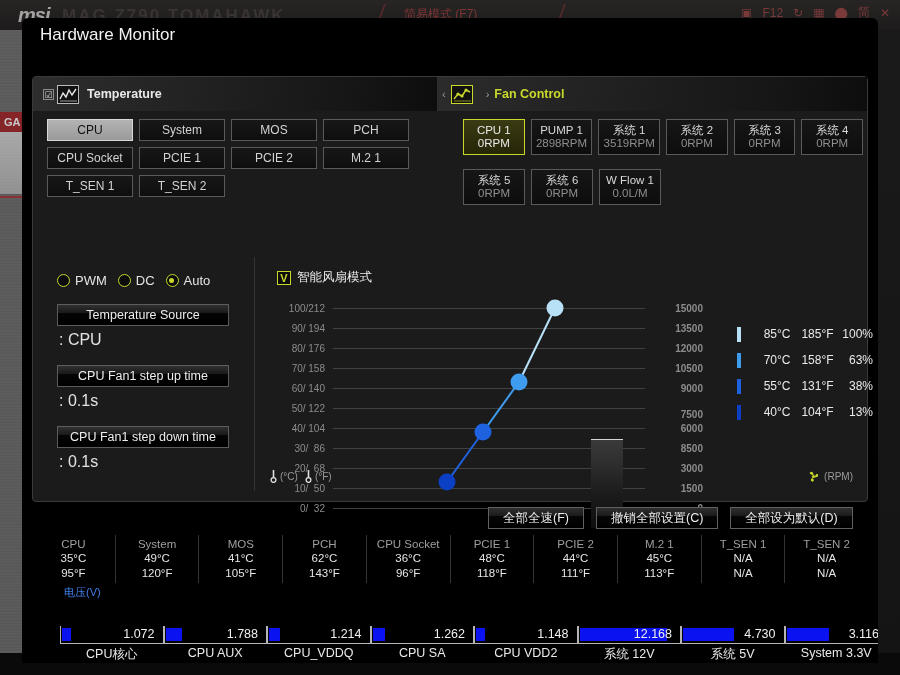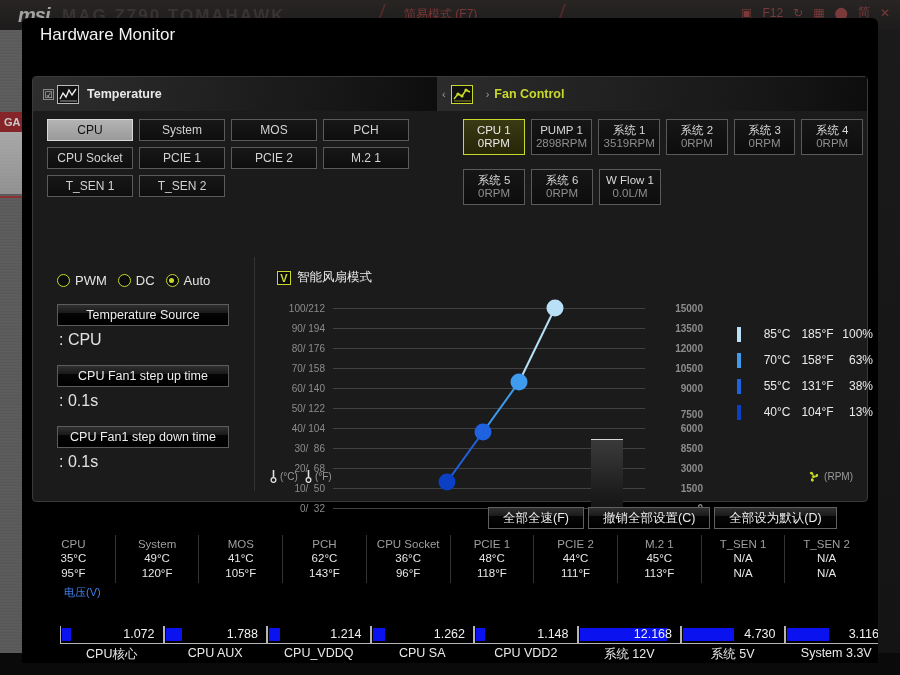--- a/index.html
+++ b/index.html
@@ -223,21 +223,21 @@
 
   
   .legend { position:absolute; left:700px; top:216px; width:140px;margin-top:28px; }
   .lg-row { display:flex; align-items:center; height:26px; font-size:12px; color:#eaeaea; }
   .lg-swatch { width:4px; height:15px; margin:0 14px 0 4px; }
   .lg-c { width:40px; text-align:right; }
   .lg-f { width:48px; text-align:right; }
   .lg-p { width:44px; text-align:right; }
 
   
-  .actions { position:absolute; left:466px; top:489px; display:flex; gap:4px;text-decoration:underline; }
+  .actions { position:absolute; left:466px; top:489px; display:flex; gap:12px;text-decoration:underline; }
   .abtn {
     height:22px; padding:0 14px;
     background: linear-gradient(180deg,#2f2f2f 0%,#1b1b1b 38%,#060606 42%,#000 100%);
     border:1px solid #606060; color:#ededed; font-size:12.5px;
     display:flex; align-items:center; justify-content:center;
     cursor:pointer;
   }
 
   
   .readout {

